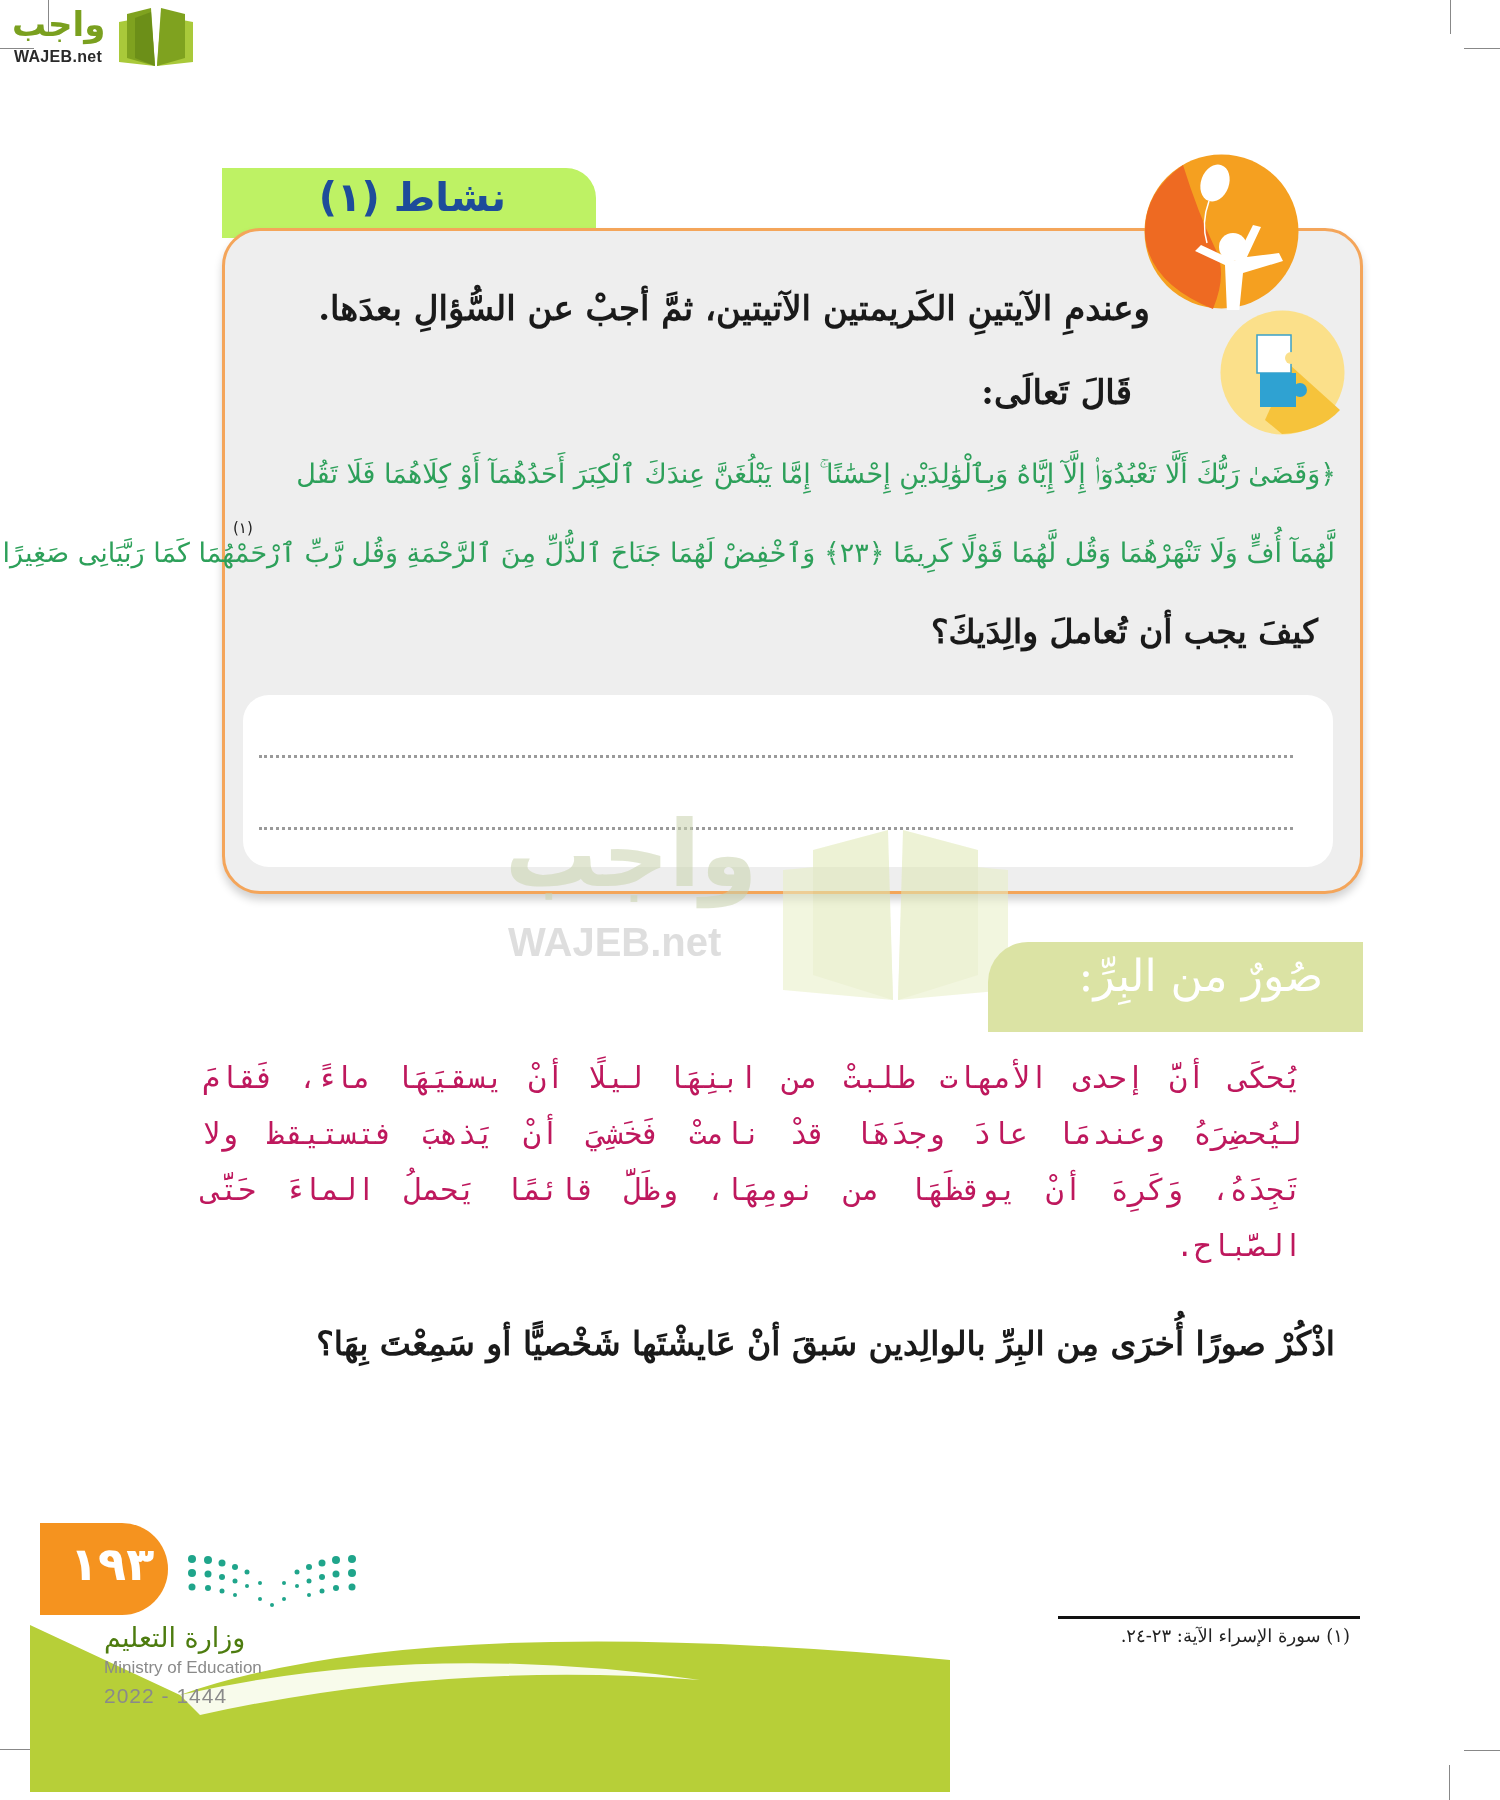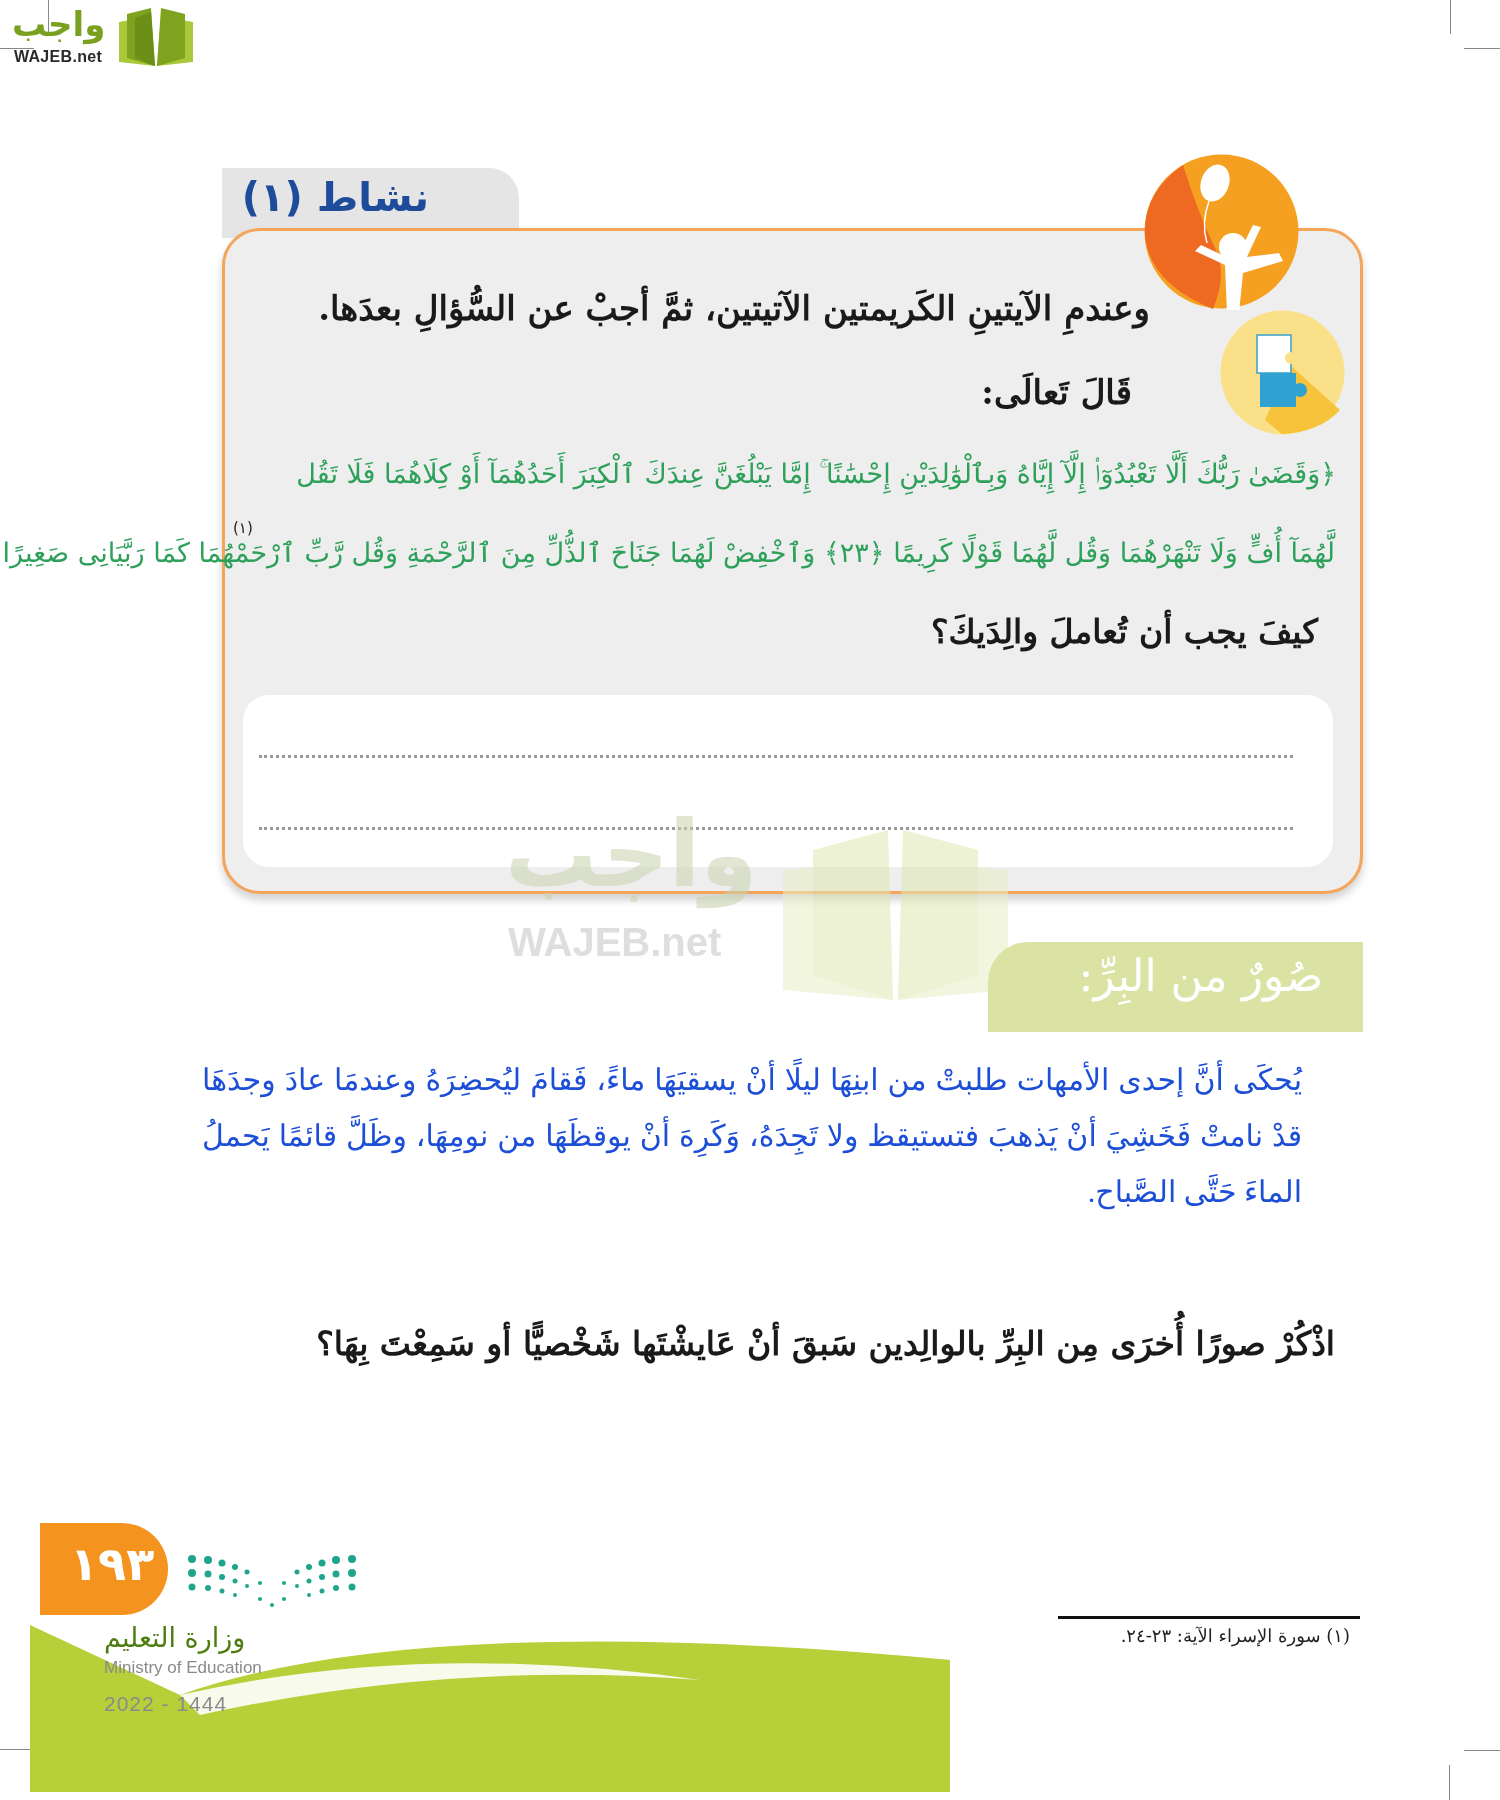--- a/index.html
+++ b/index.html
@@ -6,21 +6,21 @@
   body{width:1500px;height:1800px;position:relative;background:#ffffff;overflow:hidden;
        font-family:"DejaVu Sans","Liberation Sans",sans-serif;}
   .abs{position:absolute;}
   .crop{position:absolute;background:#888;}
   
   .logo{left:10px;top:8px;width:185px;height:62px;}
   .logo-ar{position:absolute;left:2px;top:-4px;font-size:34px;font-weight:bold;color:#7aa01f;direction:rtl;line-height:40px;}
   .logo-en{position:absolute;left:4px;top:40px;font-size:16px;font-weight:bold;color:#2a2a2a;font-family:"Liberation Sans",sans-serif;letter-spacing:0.3px;}
   .logo-book{position:absolute;left:105px;top:0;width:82px;height:60px;}
   
-  .tab{left:222px;top:168px;width:297px;height:70px;background:#e5e5e5;border-radius:0 30px 0 0;}
+  .tab{left:222px;top:168px;width:374px;height:70px;background:#bef264;border-radius:0 30px 0 0;}
   .tab-label{position:absolute;right:90px;top:6px;font-size:40px;font-weight:bold;color:#1e4c9a;direction:rtl;white-space:nowrap;}
   .card{left:222px;top:228px;width:1135px;height:660px;background:#eeeeee;border:3px solid #f4a55a;border-radius:38px;
         box-shadow:0 6px 8px rgba(0,0,0,0.18);}
   .icon-kid{left:1143px;top:153px;width:157px;height:157px;}
   .icon-puzzle{left:1220px;top:310px;width:125px;height:125px;}
   .line-ar{direction:rtl;text-align:right;white-space:nowrap;}
   .instr{right:350px;top:288px;font-size:34px;font-weight:bold;color:#1a1a1a;font-family:"DejaVu Serif",serif;}
   .qala{right:368px;top:372px;font-size:34px;font-weight:bold;color:#1a1a1a;font-family:"DejaVu Serif",serif;}
   .verse{font-size:27px;color:#2da05a;font-family:"DejaVu Serif",serif;}
   .verse1{right:164px;top:458px;}
@@ -30,29 +30,29 @@
   .answer-box{left:243px;top:695px;width:1090px;height:172px;background:#ffffff;border-radius:26px;}
   .dots{position:absolute;left:16px;right:40px;height:0;border-top:3px dotted #9a9a9a;}
   
   .wm{left:505px;top:815px;width:490px;height:185px;opacity:0.55;}
   .wm-ar{position:absolute;left:0;top:-10px;font-size:92px;font-weight:bold;color:#c9d3ae;direction:rtl;line-height:100px;}
   .wm-en{position:absolute;left:3px;top:105px;font-size:40px;font-weight:bold;color:#c4c4c4;font-family:"Liberation Sans",sans-serif;}
   .wm-book{position:absolute;left:278px;top:15px;width:225px;height:170px;}
   
   .sec{left:988px;top:942px;width:375px;height:90px;background:#dbe3a4;border-radius:40px 0 0 0;}
   .sec-label{position:absolute;right:40px;top:8px;font-size:44px;color:#ffffff;direction:rtl;font-family:"DejaVu Serif",serif;white-space:nowrap;}
-  .story{right:198px;top:1052px;width:1100px;font-size:30px;line-height:56px;color:#1d4ed8;direction:rtl;text-align:justify;font-family:Liberation Serif, serif;}
+  .story{right:198px;top:1052px;width:1100px;font-size:30px;line-height:56px;color:#be185d;direction:rtl;text-align:justify;font-family:Liberation Mono, monospace;}
   .task{right:165px;top:1324px;font-size:33px;font-weight:bold;color:#1a1a1a;font-family:"DejaVu Serif",serif;}
   
   .pagenum{left:40px;top:1523px;width:128px;height:92px;background:#f5931f;border-radius:0 46px 46px 0;}
   .pagenum span{position:absolute;left:30px;top:14px;font-size:46px;font-weight:bold;color:#ffffff;direction:rtl;}
   .moe-dots{left:186px;top:1553px;width:172px;height:58px;}
   .moe-ar{left:104px;top:1622px;font-size:27px;color:#4d7c0f;direction:rtl;white-space:nowrap;}
   .moe-en{left:104px;top:1658px;font-size:17px;color:#8a8a8a;font-family:"Liberation Sans",sans-serif;}
-  .moe-year{left:104px;top:1684px;font-size:21px;color:#8a8a8a;font-family:"Liberation Sans",sans-serif;letter-spacing:1px;margin-top:8px;}
+  .moe-year{left:104px;top:1684px;font-size:21px;color:#8a8a8a;font-family:"Liberation Sans",sans-serif;letter-spacing:1px;}
   .wave{left:0;top:1620px;width:950px;height:180px;}
   .fn-rule{left:1058px;top:1616px;width:302px;height:3px;background:#111;}
   .fn-text{right:150px;top:1625px;font-size:18px;color:#222;direction:rtl;white-space:nowrap;font-family:"DejaVu Serif",serif;}
 </style>
 </head>
 <body>
 
 <div class="crop" style="left:48px;top:0;width:1px;height:34px;"></div>
 <div class="crop" style="left:0;top:48px;width:34px;height:1px;"></div>
 <div class="crop" style="left:1450px;top:0;width:1px;height:34px;"></div>

